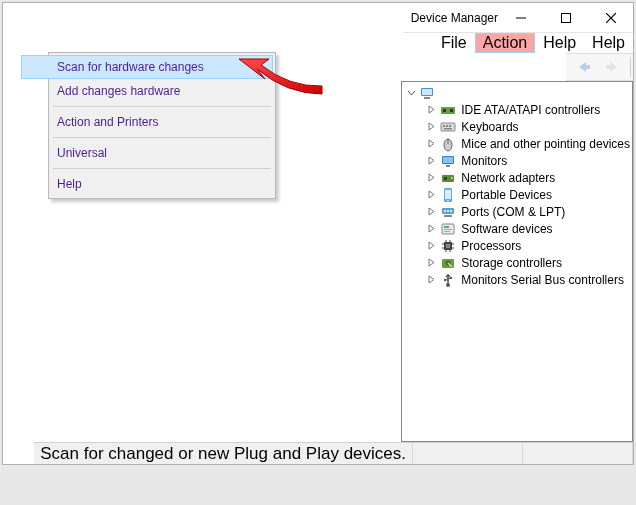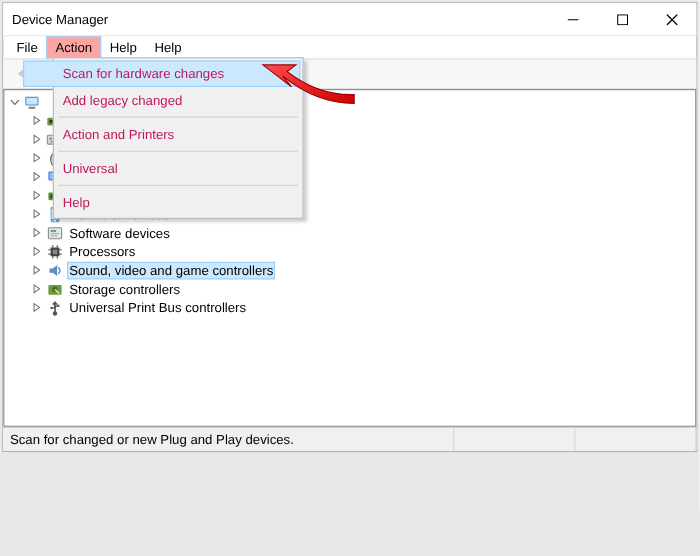--- a/index.html
+++ b/index.html
@@ -5,26 +5,27 @@
   * { box-sizing: border-box; }
   body {
     margin: 0;
     font-family: "Segoe UI", Tahoma, sans-serif;
     font-size: 12px;
     background: #e8e8e8;
     padding: 2px;
   }
   .window {
     width: 632px;
-    height: 409px;
+    height: 463px;
     background: #fff;
     border: 1px solid #b0b0b0;
     display: flex;
     flex-direction: column;
     position: relative;
+    align-items: flex-end;
   }
   
   .titlebar {
     height: 30px;
     background: #fff;
     display: flex;
     align-items: center;
     padding-left: 8px;
     border-bottom: 1px solid #e5e5e5;
   }
@@ -42,21 +43,21 @@
     height: 20px;
     display: flex;
     align-items: stretch;
     padding-left: 4px;
     position: relative;
     z-index: 5;
   }
   .menu-item {
     padding: 0 8px;
     display: flex; align-items: center;
-    font-size: 12px;
+    font-size: 16px;
     color: #000;
   }
   .menu-item.active {
     background: #fca5a5;
     border: 1px solid #99d1ff;
     padding: 0 7px;
   }
   
   .dropdown {
     position: absolute;
@@ -67,21 +68,21 @@
     border: 1px solid #b8b8b8;
     box-shadow: 3px 3px 3px rgba(0,0,0,0.2);
     z-index: 10;
     padding: 2px;
   }
   .dropdown-item {
     height: 24px;
     display: flex; align-items: center;
     padding-left: 6px;
     font-size: 12px;
-    color: #be185d;
+    color: #4c1d95;
     margin-left: -30px;
     padding-left: 36px;
     position: relative;
   }
   .dropdown-item.highlight { background: #cce8ff; border: 1px solid #99d1ff; padding-left: 35px; height:24px; }
   .dropdown-sep {
     height: 1px;
     background: #d0d0d0;
     margin: 3px 2px 3px 2px;
   }
@@ -145,21 +146,21 @@
     display: flex; align-items: center; justify-content: center;
   }
   .node-label { padding: 0 2px; }
   
   .statusbar {
     height: 22px;
     border-top: 1px solid #d0d0d0;
     background: #f0f0f0;
     display: flex;
     align-items: center;
-    font-size: 12px;
+    font-size: 17px;
     color: #000;
   }
   .status-cell {
     padding: 0 6px;
     border-right: 1px solid #d8d8d8;
     height: 100%;
     display: flex; align-items: center;
   }
   .status-cell.main { flex: 1; border-left: none; }
   .status-cell.spacer { width: 110px; }
@@ -221,21 +222,21 @@
         </svg>
     </div>
     <div class="tool-sep"></div>
   </div>
 
   <div class="dropdown">
     <div class="dropdown-item highlight">
       <span>Scan for hardware changes</span>
     </div>
     <div class="dropdown-item">
-      <span>Add legacy changed</span>
+      <span>Add changes hardware</span>
     </div>
     <div class="dropdown-sep"></div>
     <div class="dropdown-item">
       <span>Action and Printers</span>
     </div>
     <div class="dropdown-sep"></div>
     <div class="dropdown-item">
       <span>Universal</span>
     </div>
     <div class="dropdown-sep"></div>
@@ -365,20 +366,37 @@
             <span class="node-label">Portable Devices</span>
           </div>
           <div class="tree-node">
             <span class="expander">
               <svg width="9" height="9">
                 <path d="M2 1 L7 4.5 L2 8 Z" fill="none" stroke="#777" stroke-width="1"></path>
               </svg>
             </span>
             <span class="node-icon">
               <svg width="16" height="14">
+                <rect x="2" y="3" width="12" height="6" fill="#5aa0d8" rx="1"></rect>
+                <circle cx="5" cy="6" r="1" fill="#fff"></circle>
+                <circle cx="8" cy="6" r="1" fill="#fff"></circle>
+                <circle cx="11" cy="6" r="1" fill="#fff"></circle>
+                <rect x="4" y="10" width="8" height="2" fill="#888"></rect>
+              </svg>
+            </span>
+            <span class="node-label">Ports (COM &amp; LPT)</span>
+          </div>
+          <div class="tree-node">
+            <span class="expander">
+              <svg width="9" height="9">
+                <path d="M2 1 L7 4.5 L2 8 Z" fill="none" stroke="#777" stroke-width="1"></path>
+              </svg>
+            </span>
+            <span class="node-icon">
+              <svg width="16" height="14">
                 <rect x="2" y="2" width="12" height="10" fill="#e8e8e8" stroke="#888" rx="1"></rect>
                 <rect x="4" y="4" width="5" height="2" fill="#5a9"></rect>
                 <rect x="4" y="7" width="8" height="1" fill="#aaa"></rect>
                 <rect x="4" y="9" width="6" height="1" fill="#aaa"></rect>
               </svg>
             </span>
             <span class="node-label">Software devices</span>
           </div>
           <div class="tree-node">
             <span class="expander">
@@ -395,34 +413,20 @@
                 <line x1="12" y1="6" x2="14" y2="6" stroke="#444"></line>
                 <line x1="12" y1="10" x2="14" y2="10" stroke="#444"></line>
                 <line x1="6" y1="2" x2="6" y2="4" stroke="#444"></line>
                 <line x1="10" y1="2" x2="10" y2="4" stroke="#444"></line>
                 <line x1="6" y1="12" x2="6" y2="14" stroke="#444"></line>
                 <line x1="10" y1="12" x2="10" y2="14" stroke="#444"></line>
               </svg>
             </span>
             <span class="node-label">Processors</span>
           </div>
-          <div class="tree-node selected">
-            <span class="expander">
-              <svg width="9" height="9">
-                <path d="M2 1 L7 4.5 L2 8 Z" fill="none" stroke="#777" stroke-width="1"></path>
-              </svg>
-            </span>
-            <span class="node-icon">
-              <svg width="16" height="14">
-                <path d="M3 5 L6 5 L10 2 L10 12 L6 9 L3 9 Z" fill="#5a8fc7"></path>
-                <path d="M11 4 Q14 7 11 10" fill="none" stroke="#5a8fc7" stroke-width="1.3"></path>
-              </svg>
-            </span>
-            <span class="node-label">Sound, video and game controllers</span>
-          </div>
           <div class="tree-node">
             <span class="expander">
               <svg width="9" height="9">
                 <path d="M2 1 L7 4.5 L2 8 Z" fill="none" stroke="#777" stroke-width="1"></path>
               </svg>
             </span>
             <span class="node-icon">
               <svg width="16" height="14">
                 <rect x="2" y="3" width="12" height="9" fill="#6b9b3f" rx="1"></rect>
                 <circle cx="8" cy="7" r="2.5" fill="#4a6b2a"></circle>
@@ -440,21 +444,21 @@
             <span class="node-icon">
               <svg width="14" height="16">
                 <circle cx="7" cy="13" r="2" fill="#555"></circle>
                 <line x1="7" y1="2" x2="7" y2="13" stroke="#555" stroke-width="1.5"></line>
                 <path d="M7 3 L5 5 M7 3 L9 5" stroke="#555" stroke-width="1.5" fill="none"></path>
                 <circle cx="4" cy="8" r="1.2" fill="#555"></circle>
                 <rect x="9" y="5" width="2" height="2" fill="#555"></rect>
                 <path d="M5 8 Q7 8 7 6 M10 6 Q7 6 7 9" stroke="#555" fill="none"></path>
               </svg>
             </span>
-            <span class="node-label">Universal Print Bus controllers</span>
+            <span class="node-label">Monitors Serial Bus controllers</span>
           </div>
         </div>
     </div>
   </div>
 
   <div class="statusbar">
     <div class="status-cell main">Scan for changed or new Plug and Play devices.</div>
     <div class="status-cell spacer"></div>
     <div class="status-cell spacer"></div>
   </div>

